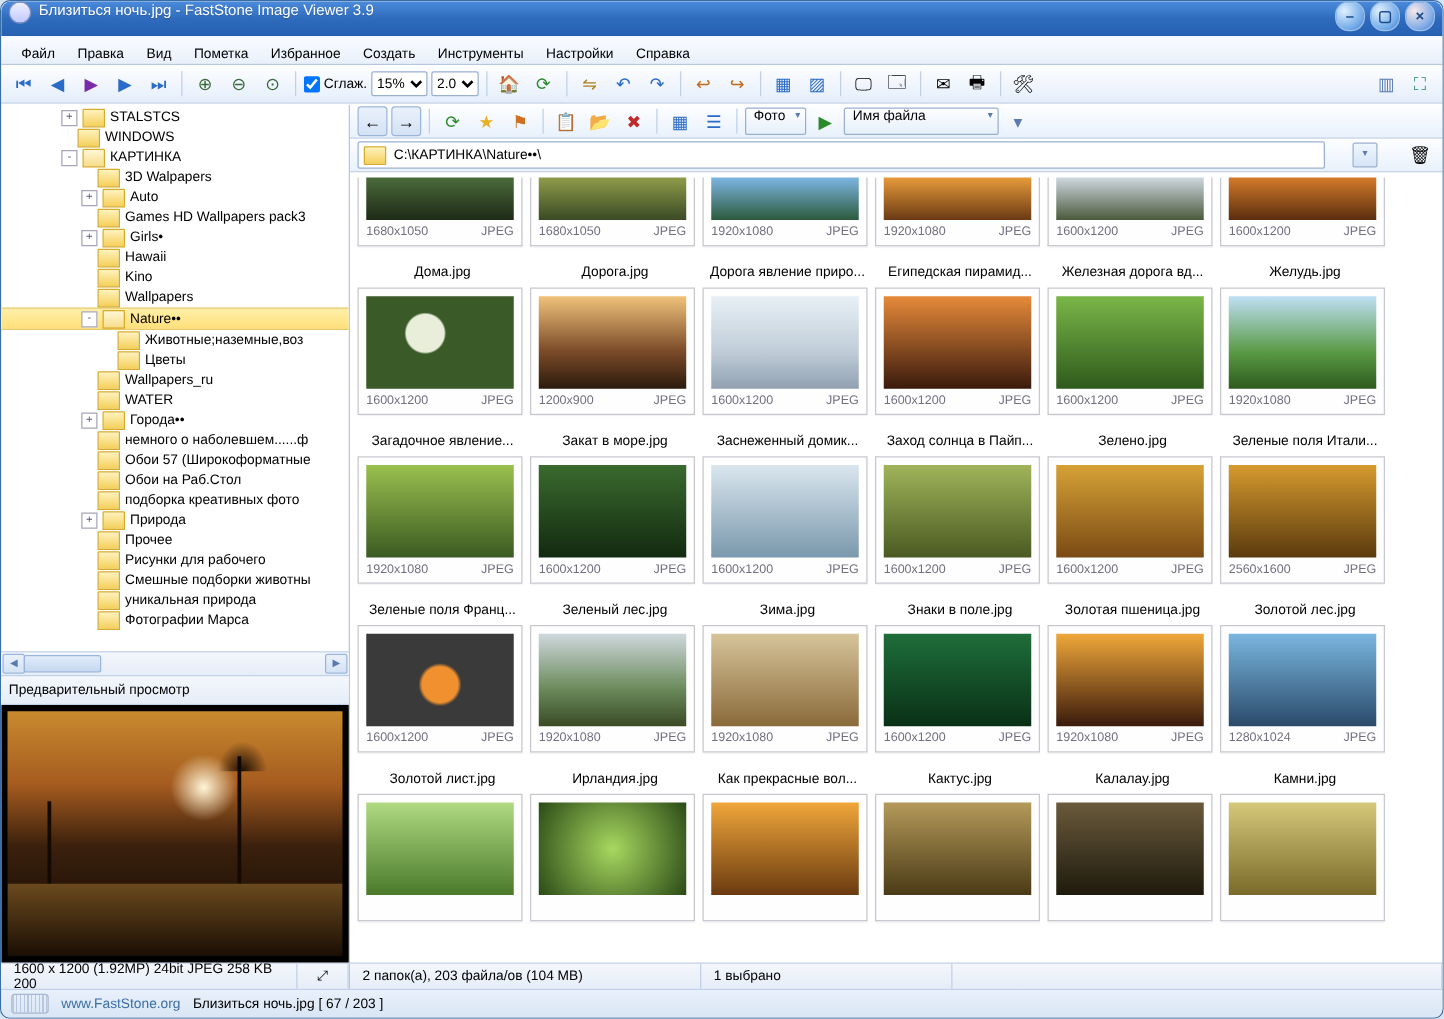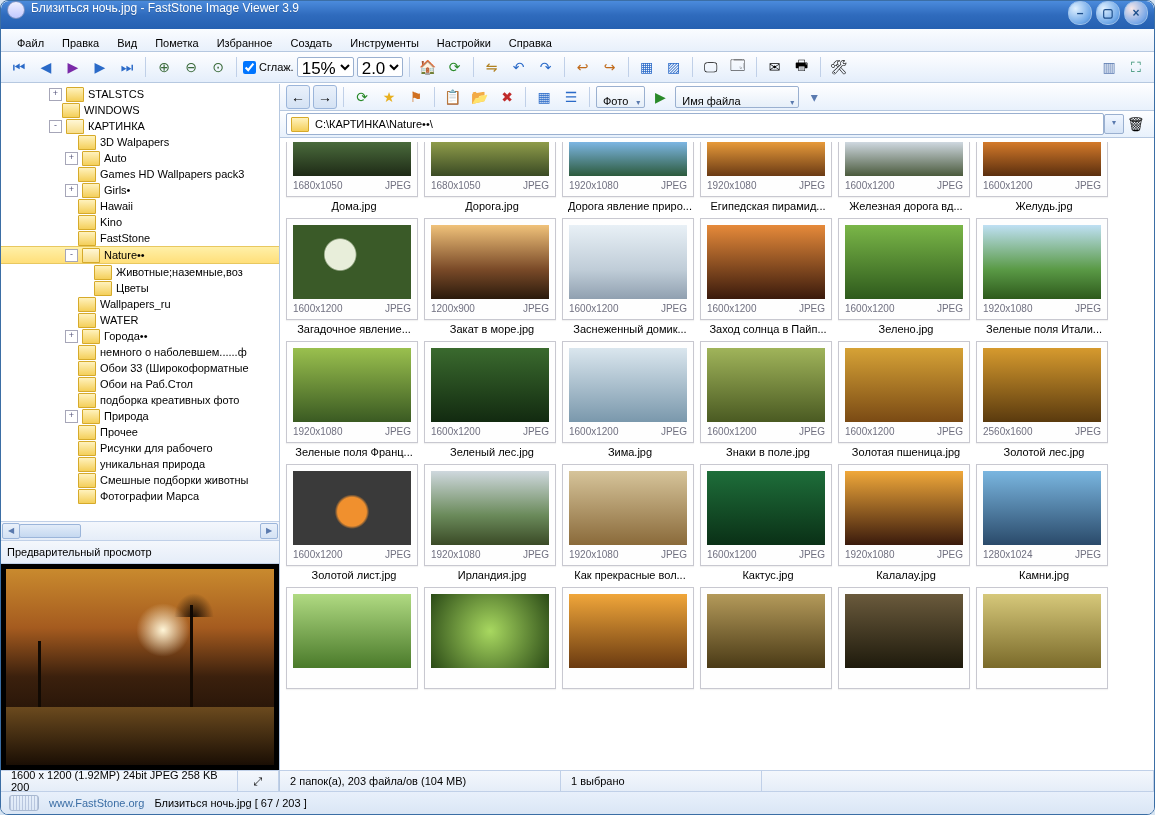--- a/index.html
+++ b/index.html
@@ -12,21 +12,21 @@
   .winbtn{width:22px;height:22px;border-radius:11px;border:1px solid #9cc0ea;background:radial-gradient(circle at 30% 30%,#dff0ff,#6fa8e8 70%,#3974c0);display:flex;align-items:center;justify-content:center;color:#1d4e8a;font-weight:bold;font-size:12px;cursor:pointer}
   .winbtn.close{background:radial-gradient(circle at 30% 30%,#f8e8e8,#7aa8e8 70%,#3974c0)}
   
   .menubar{height:22px;background:linear-gradient(#fafcff,#e8f0fb);border-bottom:1px solid #b6c8e0;display:flex;align-items:flex-end;padding:0 8px;gap:2px}
   .menuitem{padding:2px 8px;cursor:pointer}
   
   .toolbar{height:30px;background:linear-gradient(#fefeff,#e4eefb);border-bottom:1px solid #b6c8e0;display:flex;align-items:center;padding:0 6px;gap:3px}
   .tbtn{width:22px;height:22px;display:flex;align-items:center;justify-content:center;border:1px solid transparent;border-radius:3px;cursor:pointer;font-size:14px}
   .sep{width:1px;height:20px;background:#c0d0e8;margin:0 3px}
   .toolbar .cb{display:flex;align-items:center;gap:3px}
-  .toolbar select{font-size:17px;height:20px;border:1px solid #9ab0d0;border-radius:2px;background:#fff}
+  .toolbar select{font-size:11px;height:20px;border:1px solid #9ab0d0;border-radius:2px;background:#fff}
   .toolbar input[type=checkbox]{margin:0}
   .spacer{flex:1}
   
   .body{flex:1;display:flex;min-height:0;border-top:1px solid #fff}
   .left{width:278px;display:flex;flex-direction:column;border-right:1px solid #b6c8e0;background:#fff;min-height:0}
   .tree{flex:1;overflow:auto;font-size:11px;padding:2px 0}
   .tree .row{display:flex;align-items:center;height:16px;white-space:nowrap;cursor:pointer;padding-right:4px}
   .tree .ind{display:inline-block;height:1px}
   .tree .exp{width:11px;height:11px;border:1px solid #a6a6b8;background:#fff;font-size:9px;line-height:9px;text-align:center;margin-right:4px;color:#5a5a80;flex-shrink:0}
   .tree .noexp{width:13px;flex-shrink:0}
@@ -40,42 +40,42 @@
   .preview{height:206px;background:#000;display:flex;align-items:center;justify-content:center;position:relative}
   .preview .img{width:268px;height:196px;background:linear-gradient(180deg,#c98a2e 0%,#a55b1f 30%,#3b200d 55%,#0b0602 100%);position:relative;overflow:hidden}
   .preview .sun{position:absolute;top:34px;left:130px;width:54px;height:54px;border-radius:50%;background:radial-gradient(circle,#fff6d8,rgba(255,236,170,.0) 70%)}
   .preview .palm{position:absolute;left:184px;top:36px;width:3px;height:120px;background:#140a02}
   .preview .palm2{position:absolute;left:32px;top:72px;width:3px;height:84px;background:#120a03}
   .preview .fronds{position:absolute;left:168px;top:24px;width:40px;height:24px;border-radius:50% 50% 0 0;background:radial-gradient(ellipse at 50% 100%,rgba(12,6,2,.9),transparent 70%)}
   .preview .sea{position:absolute;left:0;right:0;bottom:0;height:58px;background:linear-gradient(#6b4a1e,#1a0e04)}
   
   .right{flex:1;display:flex;flex-direction:column;min-width:0}
   .rtoolbar{height:26px;background:linear-gradient(#fefeff,#e8f1fc);border-bottom:1px solid #b6c8e0;display:flex;align-items:center;padding:0 6px;gap:3px}
-  .pathbar{height:26px;background:linear-gradient(#fefeff,#e8f1fc);border-bottom:1px solid #b6c8e0;display:flex;align-items:center;padding:0 6px;gap:0}
+  .pathbar{height:26px;background:linear-gradient(#fefeff,#e8f1fc);border-bottom:1px solid #b6c8e0;display:flex;align-items:center;padding:0 6px;gap:22px}
   .pathbar .field{flex:1;height:20px;border:1px solid #9ab0d0;border-radius:2px;background:#fff;display:flex;align-items:center;padding:0 4px}
   .pathbar .field .folder{width:16px;height:13px;margin-right:4px;background:linear-gradient(#fff2bd,#f4cf5a);border:1px solid #d6aa2a;border-radius:1px}
   .pathbar .field input{flex:1;border:0;outline:0;font-size:11px}
   .pathbar .dd{width:18px;height:18px;border:1px solid #9ab0d0;border-radius:2px;background:linear-gradient(#f0f6ff,#d6e4f6);text-align:center;font-size:8px;line-height:16px;color:#5a7aae;cursor:pointer}
   .thumbs{flex:1;overflow:auto;background:#fff;padding:4px 4px 4px 8px}
   .trow{display:flex;gap:8px;margin-bottom:6px}
   .thumb-item{width:130px;display:flex;flex-direction:column;align-items:flex-end}
   .frame{width:130px;border:1px solid #c8c8d0;background:#fefefe;box-shadow:0 1px 1px rgba(0,0,0,.05)}
   .pic{margin:6px auto 0;width:118px;height:74px;background:#888;background-size:cover;background-position:center}
   .meta{height:16px;display:flex;align-items:center;justify-content:space-between;padding:1px 6px 3px;font-size:10px;color:#707080}
-  .fname{margin-top:3px;width:128px;text-align:center;font-size:11px;white-space:nowrap;overflow:hidden;text-overflow:ellipsis}
+  .fname{margin-top:15px;width:128px;text-align:center;font-size:11px;white-space:nowrap;overflow:hidden;text-overflow:ellipsis}
   
   .trow.top .frame{border-top:0}
   .trow.top .pic{height:34px;margin-top:0}
   
   .status{height:20px;background:linear-gradient(#f4f7fc,#e5edf8);border-top:1px solid #c0d0e8;display:flex;align-items:flex-end;font-size:11px}
   .status .cell{padding:0 10px;border-right:1px solid #c0d0e8;height:100%;display:flex;align-items:center}
   .status2{height:22px;background:linear-gradient(#e8f0fb,#dae6f5);border-top:1px solid #c0d0e8;display:flex;align-items:center;padding:0 8px;gap:10px}
   .status2 .link{color:#3b6ea5;cursor:pointer}
   .grip{width:28px;height:14px;background:repeating-linear-gradient(90deg,#b8c6de,#b8c6de 1px,transparent 1px,transparent 3px);border:1px solid #a8b8d0;border-radius:3px}
-  .combo{height:20px;border:1px solid #9ab0d0;border-radius:2px;background:linear-gradient(#fefeff,#e6eff9);display:flex;align-items:flex-end;padding:0 16px 0 6px;position:relative;font-size:11px;cursor:pointer}
+  .combo{height:20px;border:1px solid #9ab0d0;border-radius:2px;background:linear-gradient(#fefeff,#e6eff9);display:flex;align-items:flex-start;padding:0 16px 0 6px;position:relative;font-size:11px;cursor:pointer}
   .combo::after{content:"▾";position:absolute;right:4px;font-size:8px;color:#5a7aae}
   
   .thumbs::-webkit-scrollbar{width:18px}
   .thumbs::-webkit-scrollbar-track{background:linear-gradient(90deg,#f0f5fc,#e2ebf7);border-left:1px solid #c0d0e8}
   .thumbs::-webkit-scrollbar-thumb{background:linear-gradient(90deg,#e2ecf9,#c5d8f0);border:1px solid #9bb5da;border-radius:2px}
   .thumbs::-webkit-scrollbar-button{height:18px;background:linear-gradient(#eaf1fb,#d4e2f4);border:1px solid #9bb5da}
 </style>
 </head>
 <body>
 
@@ -201,21 +201,21 @@
           <div class="row">
             <span class="ind" style="width: 64px;"></span>
             <span class="noexp"></span>
             <span class="folder"></span>
             <span>Kino</span>
           </div>
           <div class="row">
             <span class="ind" style="width: 64px;"></span>
             <span class="noexp"></span>
             <span class="folder"></span>
-            <span>FastStone</span>
+            <span>Wallpapers</span>
           </div>
           <div class="row sel">
             <span class="ind" style="width: 64px;"></span>
             <span class="exp">-</span>
             <span class="folder open"></span>
             <span>Nature••</span>
           </div>
           <div class="row">
             <span class="ind" style="width: 80px;"></span>
             <span class="noexp"></span>
@@ -249,21 +249,21 @@
           <div class="row">
             <span class="ind" style="width: 64px;"></span>
             <span class="noexp"></span>
             <span class="folder"></span>
             <span>немного о наболевшем......ф</span>
           </div>
           <div class="row">
             <span class="ind" style="width: 64px;"></span>
             <span class="noexp"></span>
             <span class="folder"></span>
-            <span>Обои 33 (Широкоформатные</span>
+            <span>Обои 57 (Широкоформатные</span>
           </div>
           <div class="row">
             <span class="ind" style="width: 64px;"></span>
             <span class="noexp"></span>
             <span class="folder"></span>
             <span>Обои на Раб.Стол</span>
           </div>
           <div class="row">
             <span class="ind" style="width: 64px;"></span>
             <span class="noexp"></span>
@@ -285,27 +285,27 @@
           <div class="row">
             <span class="ind" style="width: 64px;"></span>
             <span class="noexp"></span>
             <span class="folder"></span>
             <span>Рисунки для рабочего</span>
           </div>
           <div class="row">
             <span class="ind" style="width: 64px;"></span>
             <span class="noexp"></span>
             <span class="folder"></span>
+            <span>Смешные подборки животны</span>
+          </div>
+          <div class="row">
+            <span class="ind" style="width: 64px;"></span>
+            <span class="noexp"></span>
+            <span class="folder"></span>
             <span>уникальная природа</span>
-          </div>
-          <div class="row">
-            <span class="ind" style="width: 64px;"></span>
-            <span class="noexp"></span>
-            <span class="folder"></span>
-            <span>Смешные подборки животны</span>
           </div>
           <div class="row">
             <span class="ind" style="width: 64px;"></span>
             <span class="noexp"></span>
             <span class="folder"></span>
             <span>Фотографии Марса</span>
           </div>
         </div>
       <div class="tree-scroll">
         <div class="arr" style="left:1px">◀</div>

